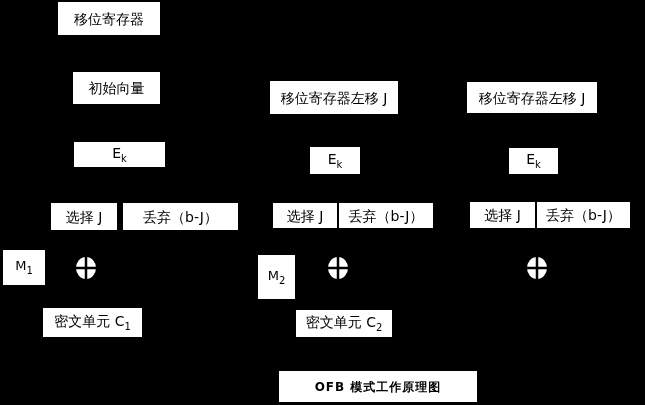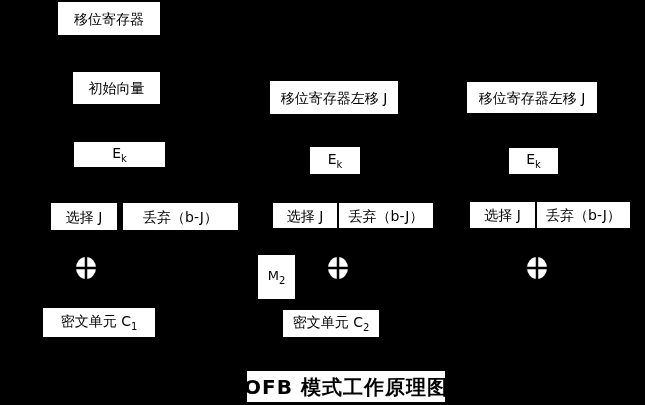--- a/index.html
+++ b/index.html
@@ -28,22 +28,23 @@
     box-sizing: border-box;
   }
   .box sub {
     font-size: 10px;
     line-height: 1;
     transform: translateY(2px);
   }
   .m-box { font-size: 13px; }
   .title-box {
     font-weight: bold;
-    font-size: 20px;
+    font-size: 12px;
     letter-spacing: 1px;
+    margin-left: 32px;
   }
   .xor {
     position: absolute;
     width: 20px;
     height: 22px;
   }
   .xor svg { display: block; }
 </style>
 </head>
 <body>
@@ -59,28 +60,31 @@
   </div>
   <div class="box" style="left:74px;top:142px;width:91px;height:25px">
     <span><span>E</span><sub>k</sub></span>
   </div>
   <div class="box" style="left:51px;top:203px;width:66px;height:27px">
     <span>选择 J</span>
   </div>
   <div class="box" style="left:123px;top:203px;width:115px;height:27px">
     <span>丢弃（b-J）</span>
   </div>
+  <div class="box m-box" style="left:3px;top:250px;width:42px;height:35px">
+    <span><span>M</span><sub>1</sub></span>
+  </div>
   <div class="xor" style="left:76px;top:257px">
     <svg width="20" height="22" viewBox="0 0 20 22">
       <ellipse cx="10" cy="11" rx="10" ry="11" fill="#ffffff"></ellipse>
       <line x1="10" y1="0" x2="10" y2="22" stroke="#000000" stroke-width="2.5"></line>
       <line x1="0" y1="11" x2="20" y2="11" stroke="#000000" stroke-width="2.5"></line>
     </svg>
   </div>
-  <div class="box" style="left:43px;top:308px;width:112px;height:29px">
+  <div class="box" style="left:43px;top:308px;width:99px;height:29px">
     <span><span>密文单元 C</span><sub>1</sub></span>
   </div>
 
   <div class="box" style="left:270px;top:81px;width:128px;height:33px">
     <span>移位寄存器左移 J</span>
   </div>
   <div class="box" style="left:310px;top:147px;width:50px;height:27px">
     <span><span>E</span><sub>k</sub></span>
   </div>
   <div class="box" style="left:273px;top:203px;width:64px;height:25px">
@@ -92,21 +96,21 @@
   <div class="box m-box" style="left:258px;top:255px;width:37px;height:44px">
     <span><span>M</span><sub>2</sub></span>
   </div>
   <div class="xor" style="left:328px;top:257px">
     <svg width="20" height="22" viewBox="0 0 20 22">
       <ellipse cx="10" cy="11" rx="10" ry="11" fill="#ffffff"></ellipse>
       <line x1="10" y1="0" x2="10" y2="22" stroke="#000000" stroke-width="2.5"></line>
       <line x1="0" y1="11" x2="20" y2="11" stroke="#000000" stroke-width="2.5"></line>
     </svg>
   </div>
-  <div class="box" style="left:283px;top:310px;width:96px;height:27px">
+  <div class="box" style="left:296px;top:310px;width:96px;height:27px">
     <span><span>密文单元 C</span><sub>2</sub></span>
   </div>
 
   <div class="box" style="left:467px;top:82px;width:130px;height:31px">
     <span>移位寄存器左移 J</span>
   </div>
   <div class="box" style="left:509px;top:148px;width:49px;height:26px">
     <span><span>E</span><sub>k</sub></span>
   </div>
   <div class="box" style="left:470px;top:202px;width:65px;height:26px">

